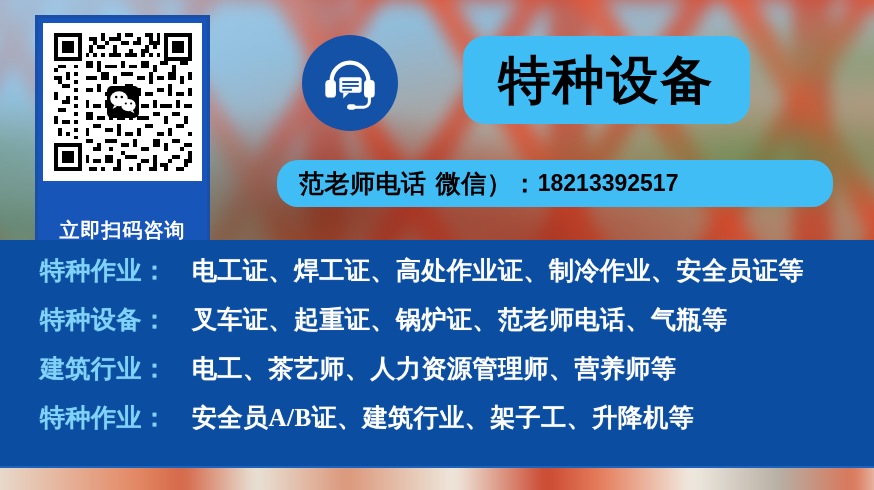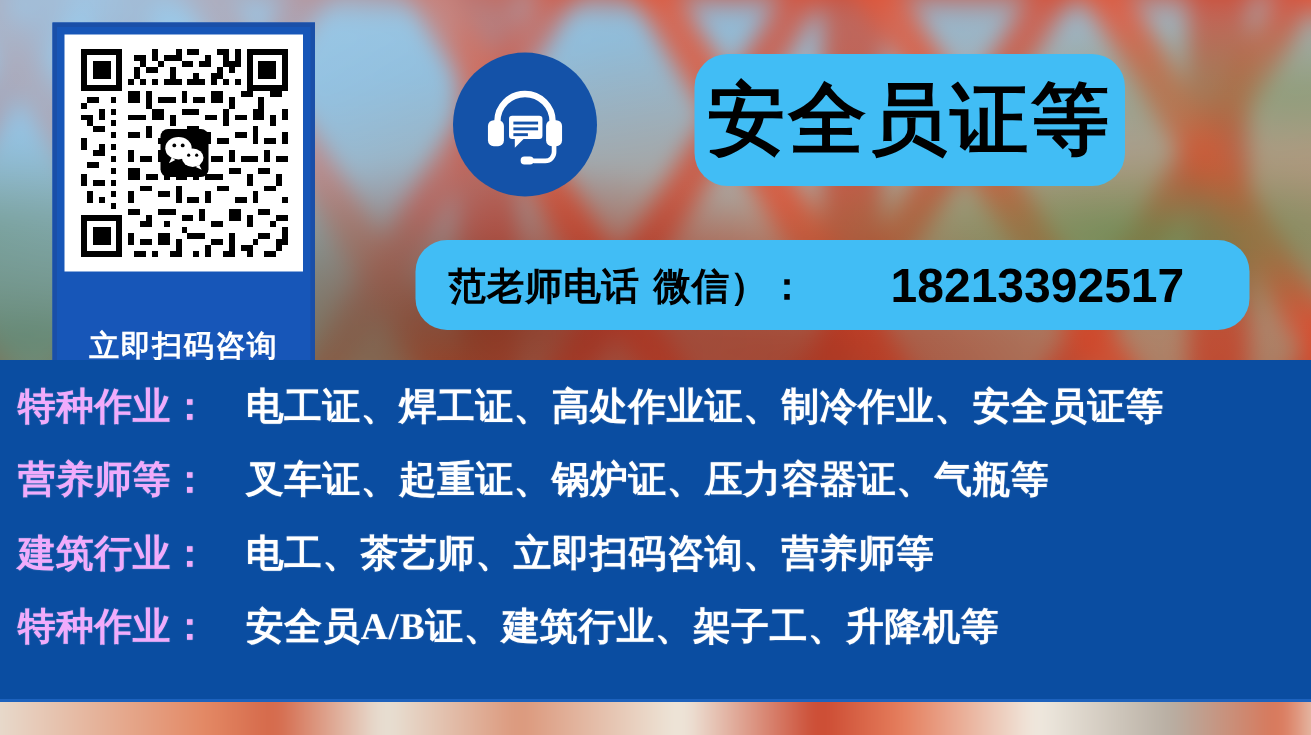--- a/index.html
+++ b/index.html
@@ -153,42 +153,41 @@
     font-weight: bold;
     letter-spacing: 2px;
     font-family: "DejaVu Sans", "Liberation Sans", sans-serif;
     line-height: 1;
   }
 
   
   #phone-pill {
     position: absolute;
     left: 277px; top: 160px;
-    width: 556px; height: 60px;
+    width: 556px; height: 47px;
     background: #41bdf5;
     border-radius: 21px;
     display: flex;
     align-items: center;
     padding: 0 22px;
   }
   #phone-pill .label {
     color: #000;
     font-size: 25px;
     font-weight: bold;
     letter-spacing: 0.5px;
     white-space: nowrap;
     font-family: "DejaVu Sans", "Liberation Sans", sans-serif;
   }
   #phone-pill .number {
     color: #000;
-    font-size: 32px;
+    font-size: 23px;
     font-weight: bold;
     letter-spacing: 0px;
     white-space: nowrap;
-    margin-left: 56px;
     font-family: "Liberation Sans", sans-serif;
   }
 
   
   #list-panel {
     position: absolute;
     left: 0; top: 240px;
     width: 874px;
     height: 228px;
     background: #0a4da1;
@@ -201,28 +200,29 @@
     height: 2px;
     background: #1d62bd;
   }
   .cat-row {
     display: flex;
     align-items: baseline;
     height: 49px;
     white-space: nowrap;
   }
   .cat-label {
-    color: #f0abfc;
+    color: #7dd3fc;
     font-size: 25px;
     font-weight: bold;
     letter-spacing: 0.5px;
     width: 152px;
     flex: 0 0 152px;
     font-family: "DejaVu Sans", "Liberation Sans", sans-serif;
     text-shadow: 0 0 1px rgba(255,255,255,0.4);
+    margin-left: 28px;
   }
   .cat-items {
     color: #ffffff;
     font-size: 25px;
     font-weight: bold;
     letter-spacing: 0.5px;
     font-family: Liberation Serif, serif;
     text-shadow: 0 0 1px rgba(255,255,255,0.4);
   }
 
@@ -473,43 +473,43 @@
 
       <rect x="21" y="26" width="23" height="16" rx="2.2" fill="#ffffff"></rect>
       <path d="M25 42 L25 48 L31 42 Z" fill="#ffffff"></path>
       <rect x="24" y="30" width="17" height="2" fill="#1452a8"></rect>
       <rect x="24" y="34" width="17" height="2" fill="#1452a8"></rect>
       <rect x="24" y="38" width="10" height="2" fill="#1452a8"></rect>
     </svg>
   </div>
 
   <div id="consult-pill">
-    <span class="txt">安全员证等</span>
+    <span class="txt">特种设备</span>
   </div>
 
   <div id="phone-pill">
     <span class="label">范老师电话 微信）：</span>
     <span class="number">18213392517</span>
   </div>
 
   <div id="list-panel">
 
     <div class="cat-row">
       <span class="cat-label">特种作业：</span>
       <span class="cat-items">电工证、焊工证、高处作业证、制冷作业、安全员证等</span>
     </div>
 
     <div class="cat-row">
-      <span class="cat-label">营养师等：</span>
-      <span class="cat-items">叉车证、起重证、锅炉证、压力容器证、气瓶等</span>
+      <span class="cat-label">特种设备：</span>
+      <span class="cat-items">叉车证、起重证、锅炉证、范老师电话、气瓶等</span>
     </div>
 
     <div class="cat-row">
       <span class="cat-label">建筑行业：</span>
-      <span class="cat-items">电工、茶艺师、立即扫码咨询、营养师等</span>
+      <span class="cat-items">电工、茶艺师、人力资源管理师、营养师等</span>
     </div>
 
     <div class="cat-row">
       <span class="cat-label">特种作业：</span>
       <span class="cat-items">安全员A/B证、建筑行业、架子工、升降机等</span>
     </div>
 
   </div>
 
   <div id="bottom-strip">

